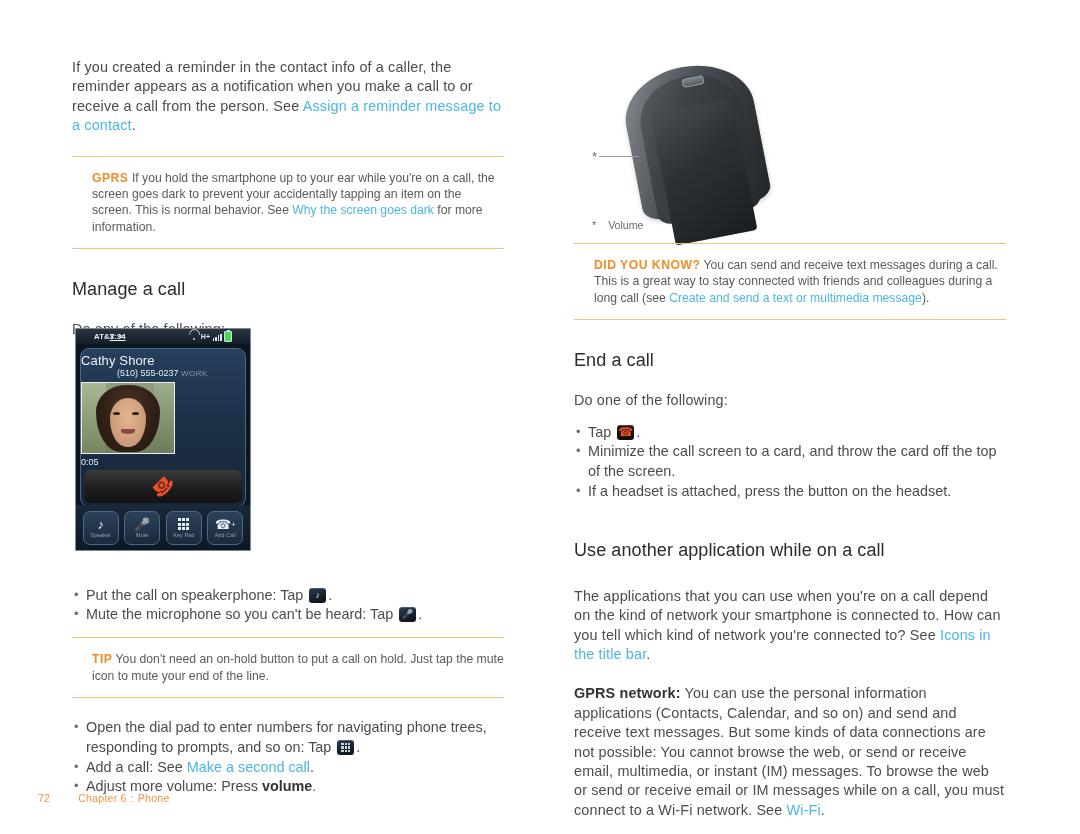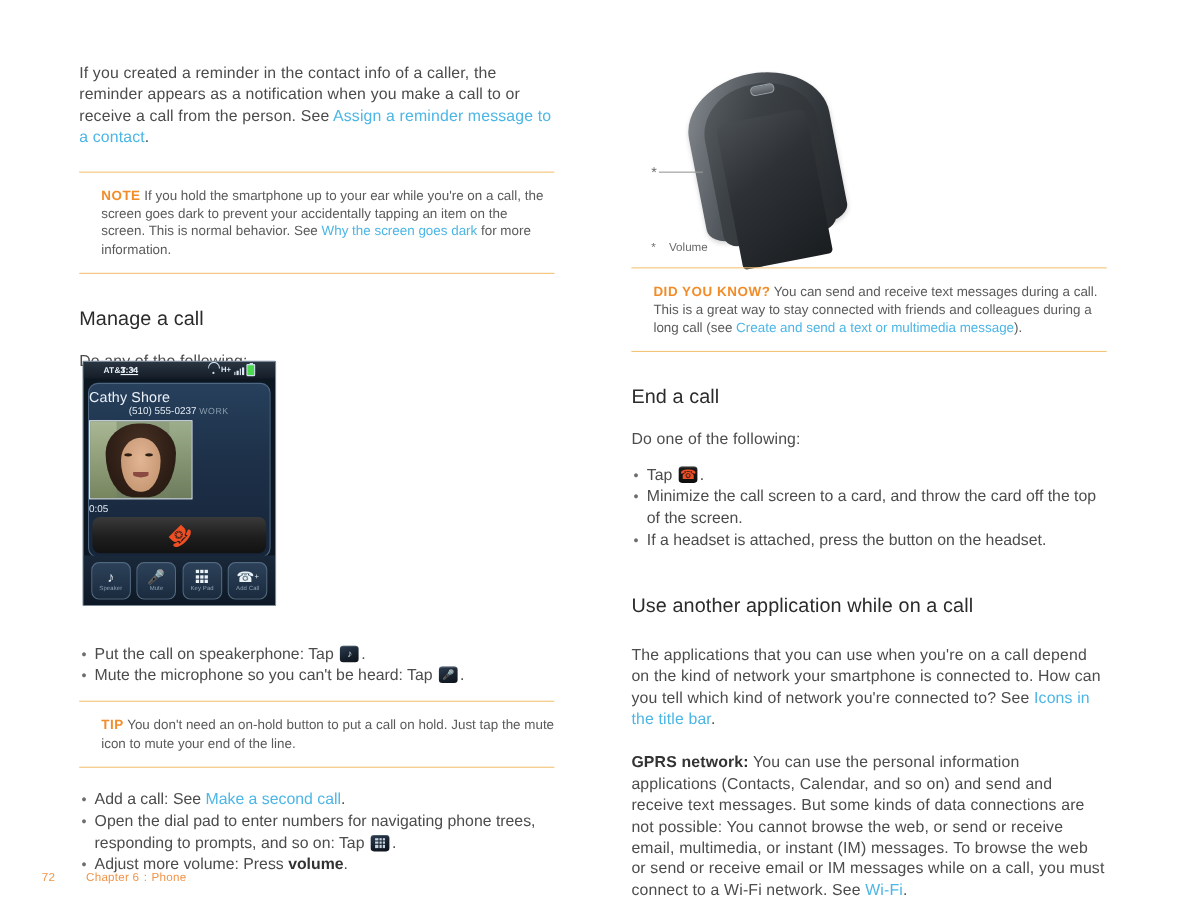--- a/index.html
+++ b/index.html
@@ -376,21 +376,21 @@
 
 <div class="page">
 
   <div class="col col-left">
 
     <p class="body"><span>If you created a reminder in the contact info of a caller, the reminder appears as a notification when you make a call to or receive a call from the person. See </span><span class="xref">Assign a reminder message to a contact</span><span>.</span></p>
 
     <div class="spacer-md"></div>
     <div class="rule"></div>
     <div class="noteblock">
-      <span class="lbl">NOTE</span>
+      <span class="lbl">GPRS</span>
       <span>If you hold the smartphone up to your ear while you're on a call, the screen goes dark to prevent your accidentally tapping an item on the screen. This is normal behavior. See </span><span class="xref">Why the screen goes dark</span><span> for more information.</span>
     </div>
     <div class="rule"></div>
 
     <div class="spacer-lg"></div>
     <h2 class="section">Manage a call</h2>
     <div class="spacer-md"></div>
     <p class="body">Do any of the following:</p>
 
     <div style="height:246px"></div>
@@ -403,32 +403,32 @@
     <div class="spacer-sm"></div>
     <div class="rule"></div>
     <div class="noteblock">
       <span class="lbl">TIP</span>
       <span>You don't need an on-hold button to put a call on hold. Just tap the mute icon to mute your end of the line.</span>
     </div>
     <div class="rule"></div>
     <div class="spacer-md"></div>
 
     <ul class="bullets">
+      <li><span>Open the dial pad to enter numbers for navigating phone trees, responding to prompts, and so on: Tap </span><span class="inline-icon"><span class="ic-keypad-dots">
+              <i></i>
+              <i></i>
+              <i></i>
+              <i></i>
+              <i></i>
+              <i></i>
+              <i></i>
+              <i></i>
+              <i></i>
+            </span></span><span>.</span></li>
       <li><span>Add a call: See </span><span class="xref">Make a second call</span><span>.</span></li>
-      <li><span>Open the dial pad to enter numbers for navigating phone trees, responding to prompts, and so on: Tap </span><span class="inline-icon"><span class="ic-keypad-dots">
-              <i></i>
-              <i></i>
-              <i></i>
-              <i></i>
-              <i></i>
-              <i></i>
-              <i></i>
-              <i></i>
-              <i></i>
-            </span></span><span>.</span></li>
       <li><span>Adjust more volume: Press </span><span class="b-bold">volume</span><span>.</span></li>
     </ul>
   </div>
 
   <div class="phone-shot">
     <div class="ps-statusbar">
       <span class="ps-carrier">AT&amp;T</span>
       <span class="ps-caret"></span>
       <span class="ps-time">3:34</span>
       <span class="ps-icons">

